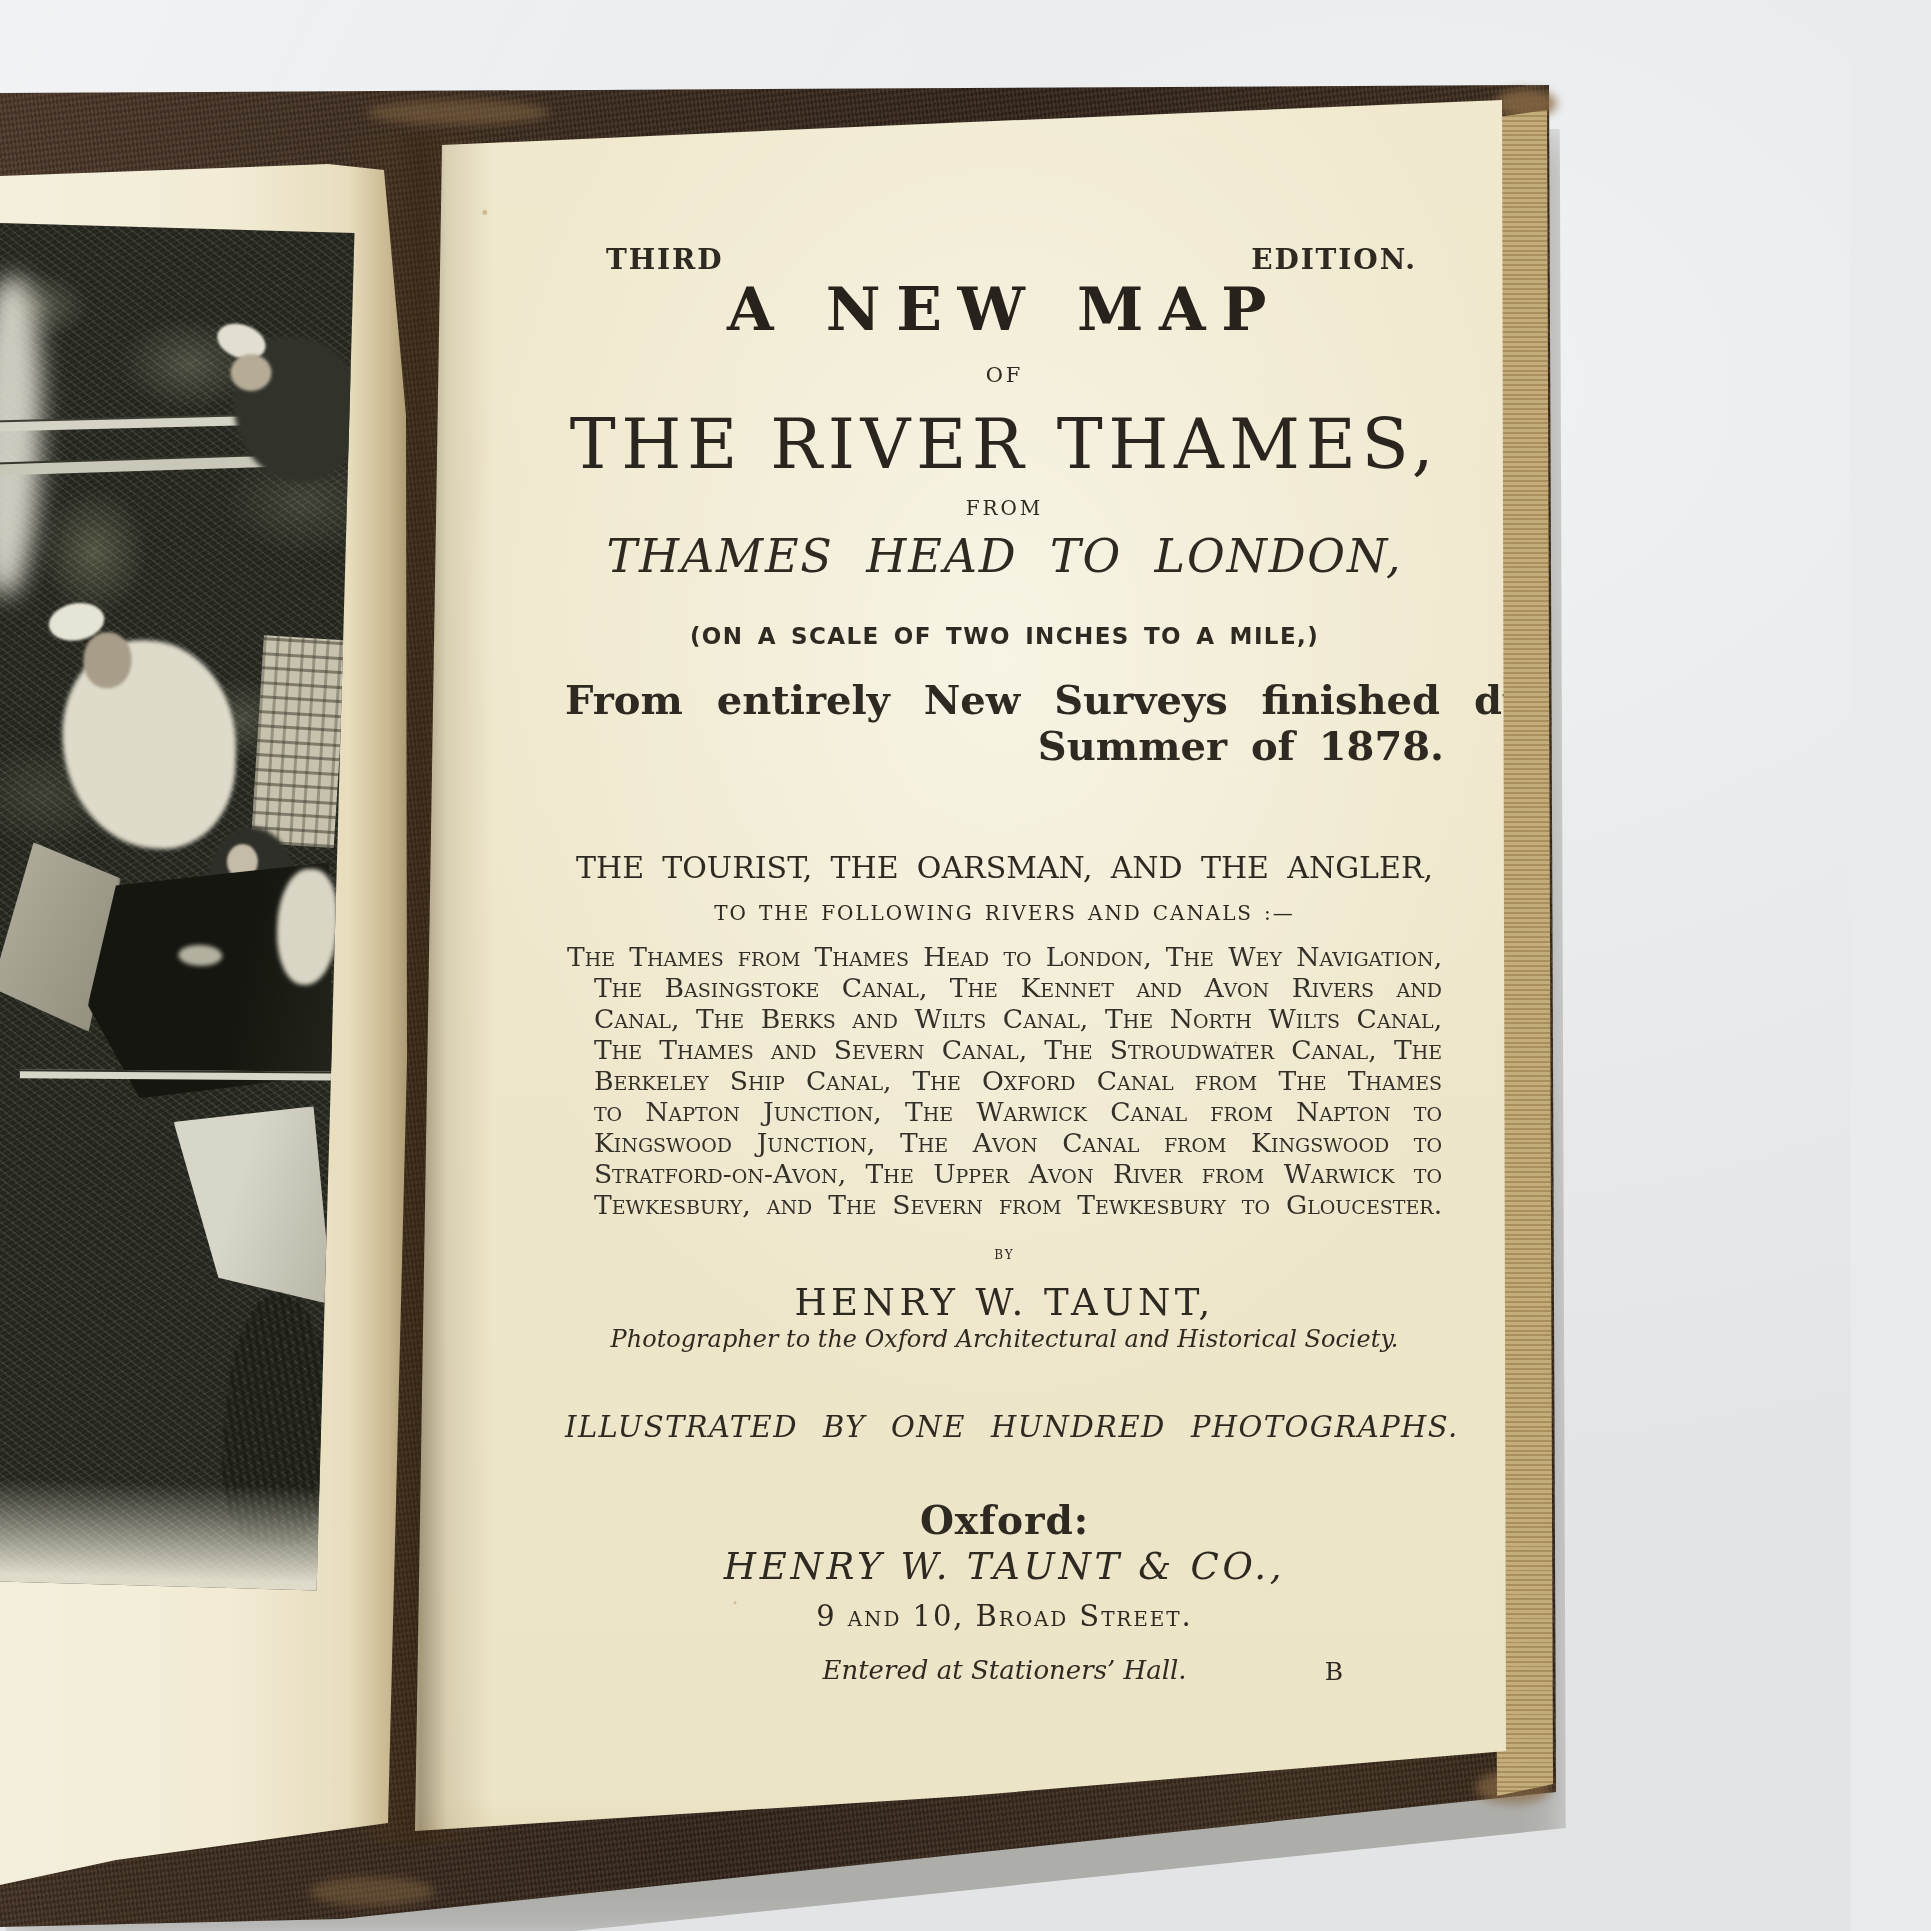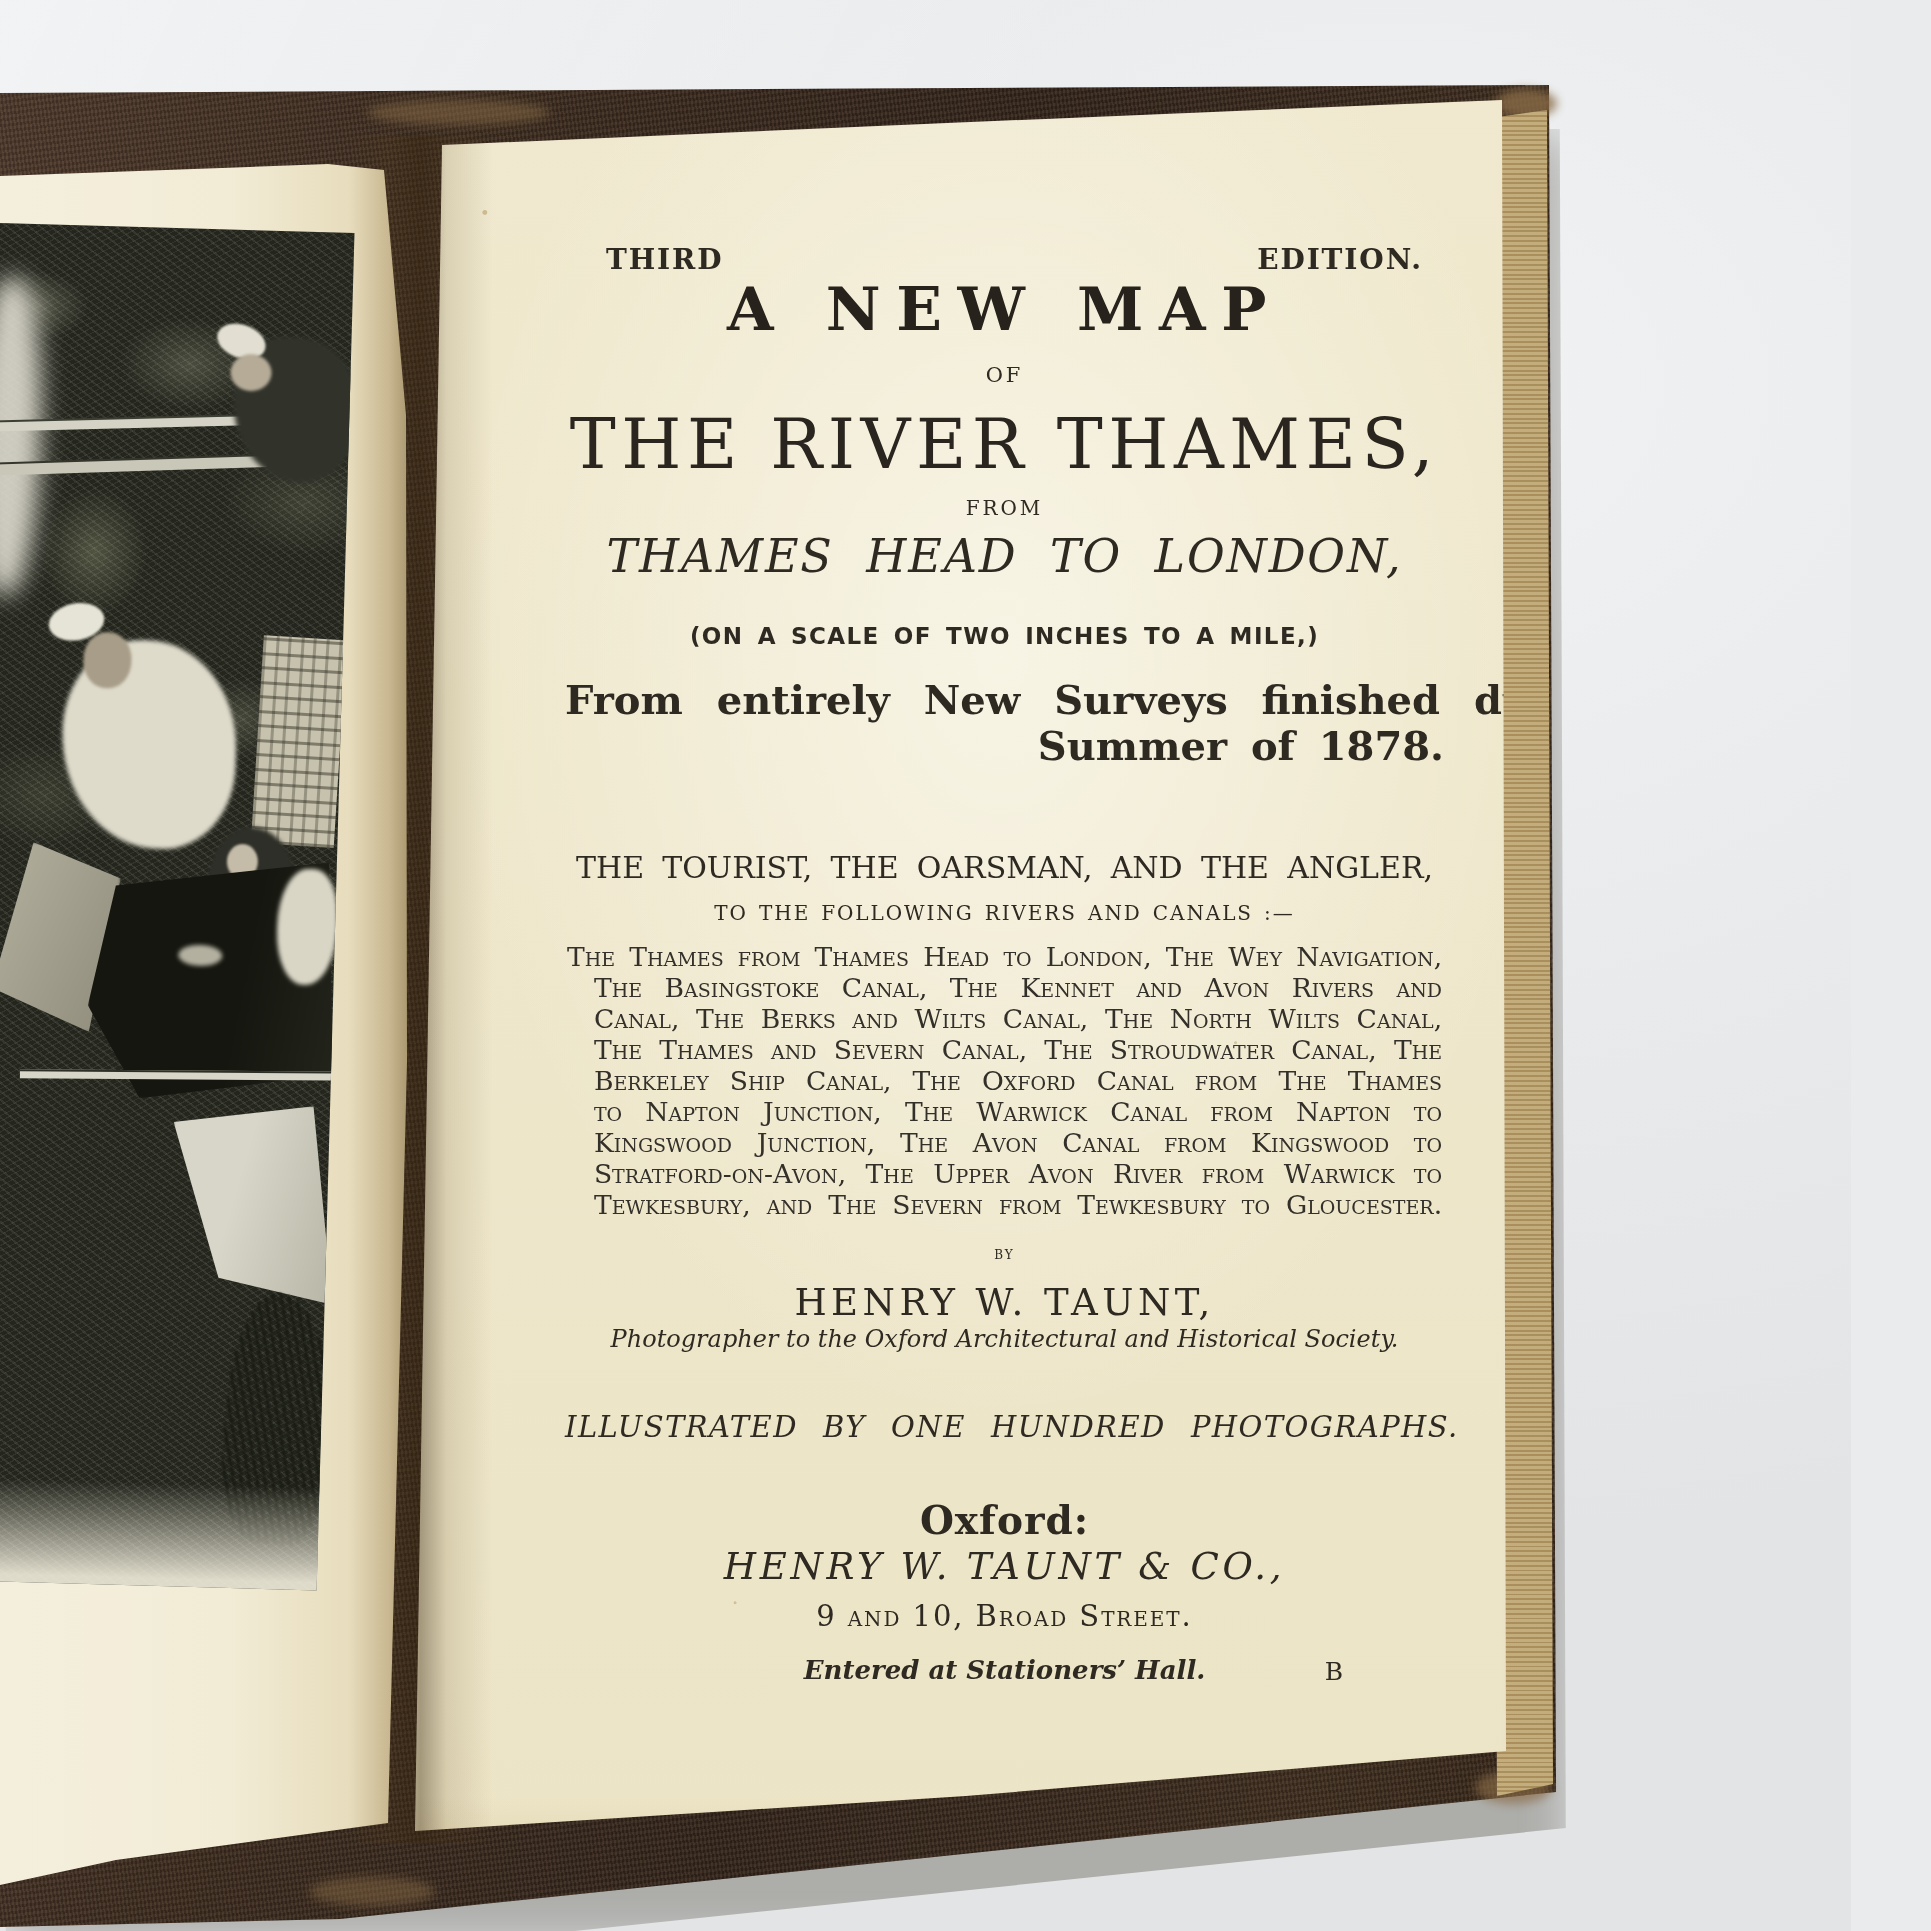--- a/index.html
+++ b/index.html
@@ -97,21 +97,21 @@
       radial-gradient(circle 1.9px at 47% 83%, rgba(150,108,35,0.3) 0 1px, rgba(0,0,0,0) 1.9px),
       linear-gradient(to right, rgba(206,182,128,0.8) 0, rgba(206,182,128,0) 7%),
       linear-gradient(to left, rgba(210,190,140,0.75) 0, rgba(210,190,140,0) 4%),
       linear-gradient(to bottom, rgba(206,186,138,0.55) 0, rgba(0,0,0,0) 4%, rgba(0,0,0,0) 93%, rgba(206,186,138,0.6) 100%),
       radial-gradient(ellipse 792px 1110px at 64% 34%, rgba(255,255,250,0.55) 0%, rgba(255,255,250,0) 70%),
       linear-gradient(to bottom,#f0e9cf,#ece4c6);}
   .text-column{position:absolute;left:565px;top:0;width:879px;height:1931px;color:var(--ink,#2e2a22);}
   .line{position:absolute;left:0;right:0;text-align:center;white-space:nowrap;}
   .l-edition-row{top:243px;font-size:28px;font-weight:600;letter-spacing:1.9px;}
   .l-edition-row .left{position:absolute;left:41px;}
-  .l-edition-row .right{position:absolute;right:21px;}
+  .l-edition-row .right{position:absolute;right:27px;}
   .l-map{top:274px;font-size:60px;font-weight:700;letter-spacing:.26em;color:#27231c;}
   .l-of{top:363px;font-size:21px;letter-spacing:2.9px;}
   .l-thames{top:404px;font-size:69px;letter-spacing:.08em;color:#2a261f;}
   .l-from{top:496px;font-size:20px;letter-spacing:2.9px;}
   .l-route{top:529px;font-size:46px;font-style:italic;letter-spacing:.04em;word-spacing:.35em;}
   .l-scale{top:623px;font-family:"DejaVu Sans","Liberation Sans",sans-serif;font-size:23px;font-weight:700;letter-spacing:1.4px;word-spacing:4.8px;}
   .l-gothic1{top:676px;font-size:40px;font-weight:700;word-spacing:.5em;}
   .l-gothic2{top:722px;font-size:40px;font-weight:700;word-spacing:.25em;text-align:right;}
   .l-combined{top:820px;font-size:19.3px;letter-spacing:1px;word-spacing:2.9px;}
   .l-tourist{top:850px;font-size:30px;word-spacing:8.7px;}
@@ -121,21 +121,21 @@
   .rivers .rivers-line{text-align:justify;text-align-last:justify;white-space:nowrap;}
   .rivers .rivers-line:first-child{margin-left:-27px;}
   .l-by{top:1248px;font-size:12px;letter-spacing:1.9px;}
   .l-author{top:1281px;font-size:37px;letter-spacing:.12em;}
   .l-photographer{top:1325px;font-size:24px;font-style:italic;}
   .l-illustrated{top:1410px;font-size:29px;font-style:italic;letter-spacing:.05em;word-spacing:.5em;}
   .l-oxford{top:1497px;font-size:39px;font-weight:700;letter-spacing:1px;}
   .l-publisher{top:1545px;font-size:37px;letter-spacing:.10em;font-style:italic;}
   .l-address{top:1599px;font-size:29px;font-variant:small-caps;letter-spacing:1.9px;}
   .l-entered-row{top:1655px;font-size:26px;}
-  .l-entered-row .entered{font-style:italic;font-weight:700;}
+  .l-entered-row .entered{font-style:italic;font-weight:400;}
   .l-entered-row .sig{position:absolute;right:101px;top:1.9px;font-style:normal;font-weight:400;font-size:25px;}
 </style>
 </head>
 <body>
 
 <div class="stage">
   <div class="backdrop"></div>
   <div class="backdrop-crease"></div>
   <div class="book-shadow"></div>
 

